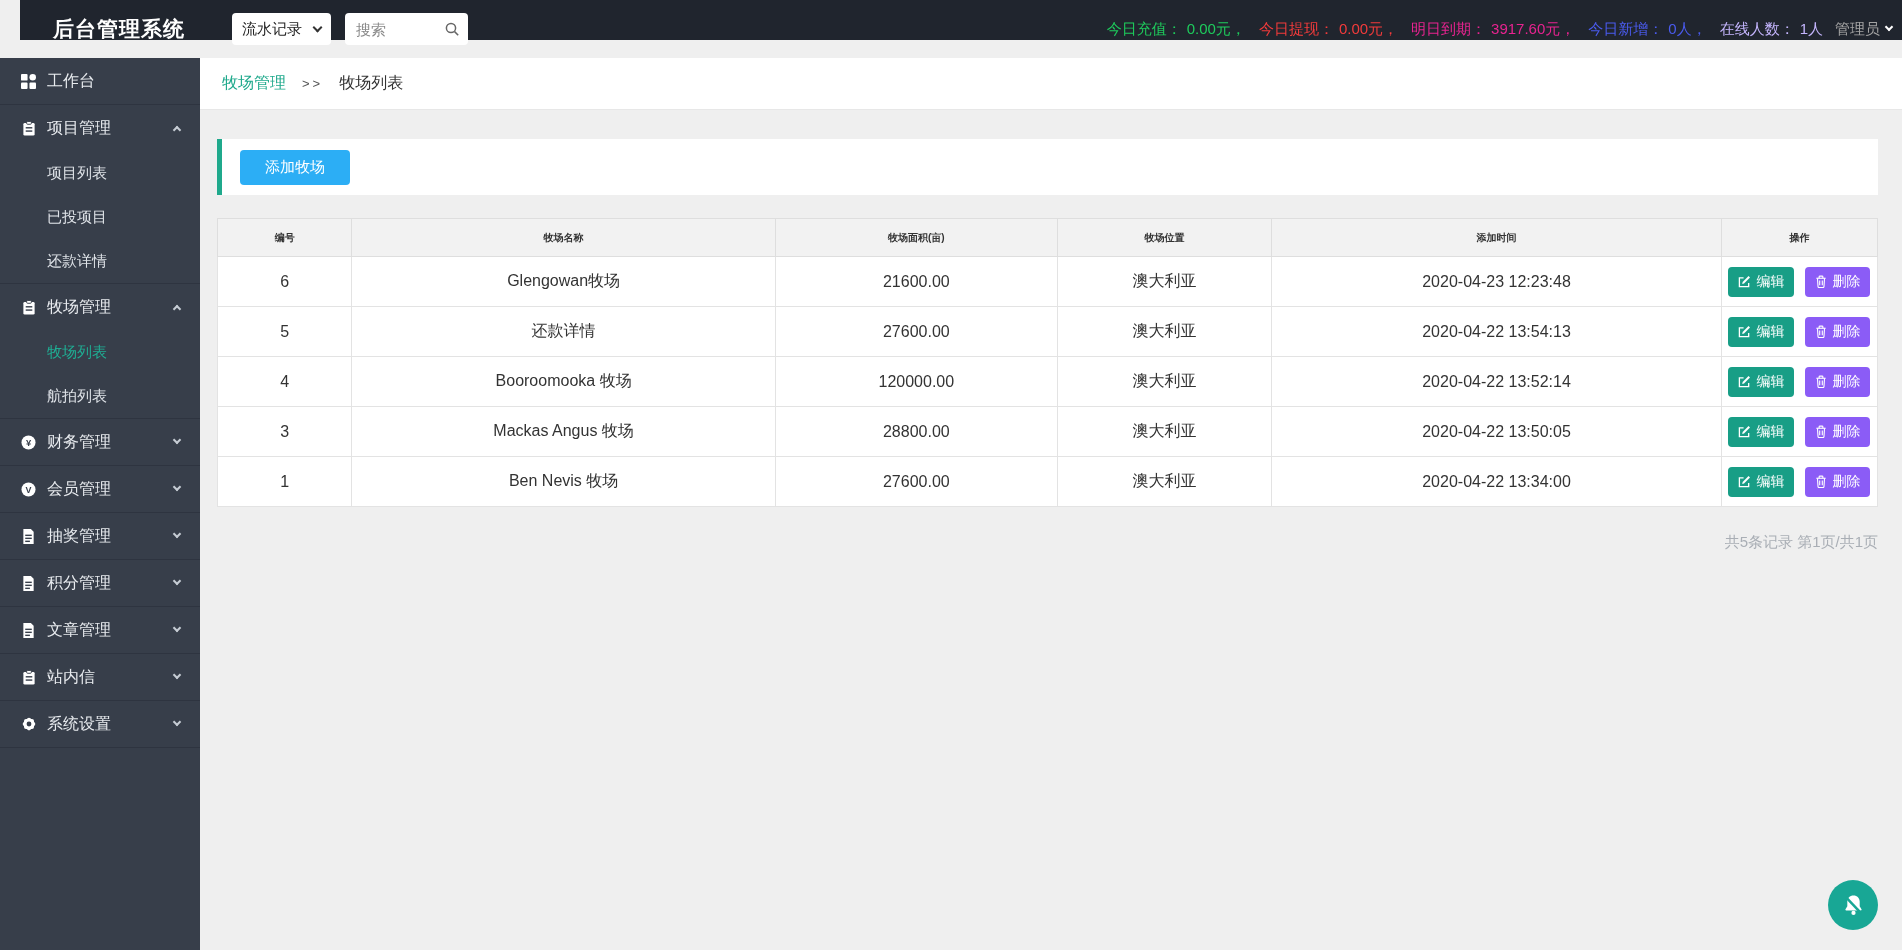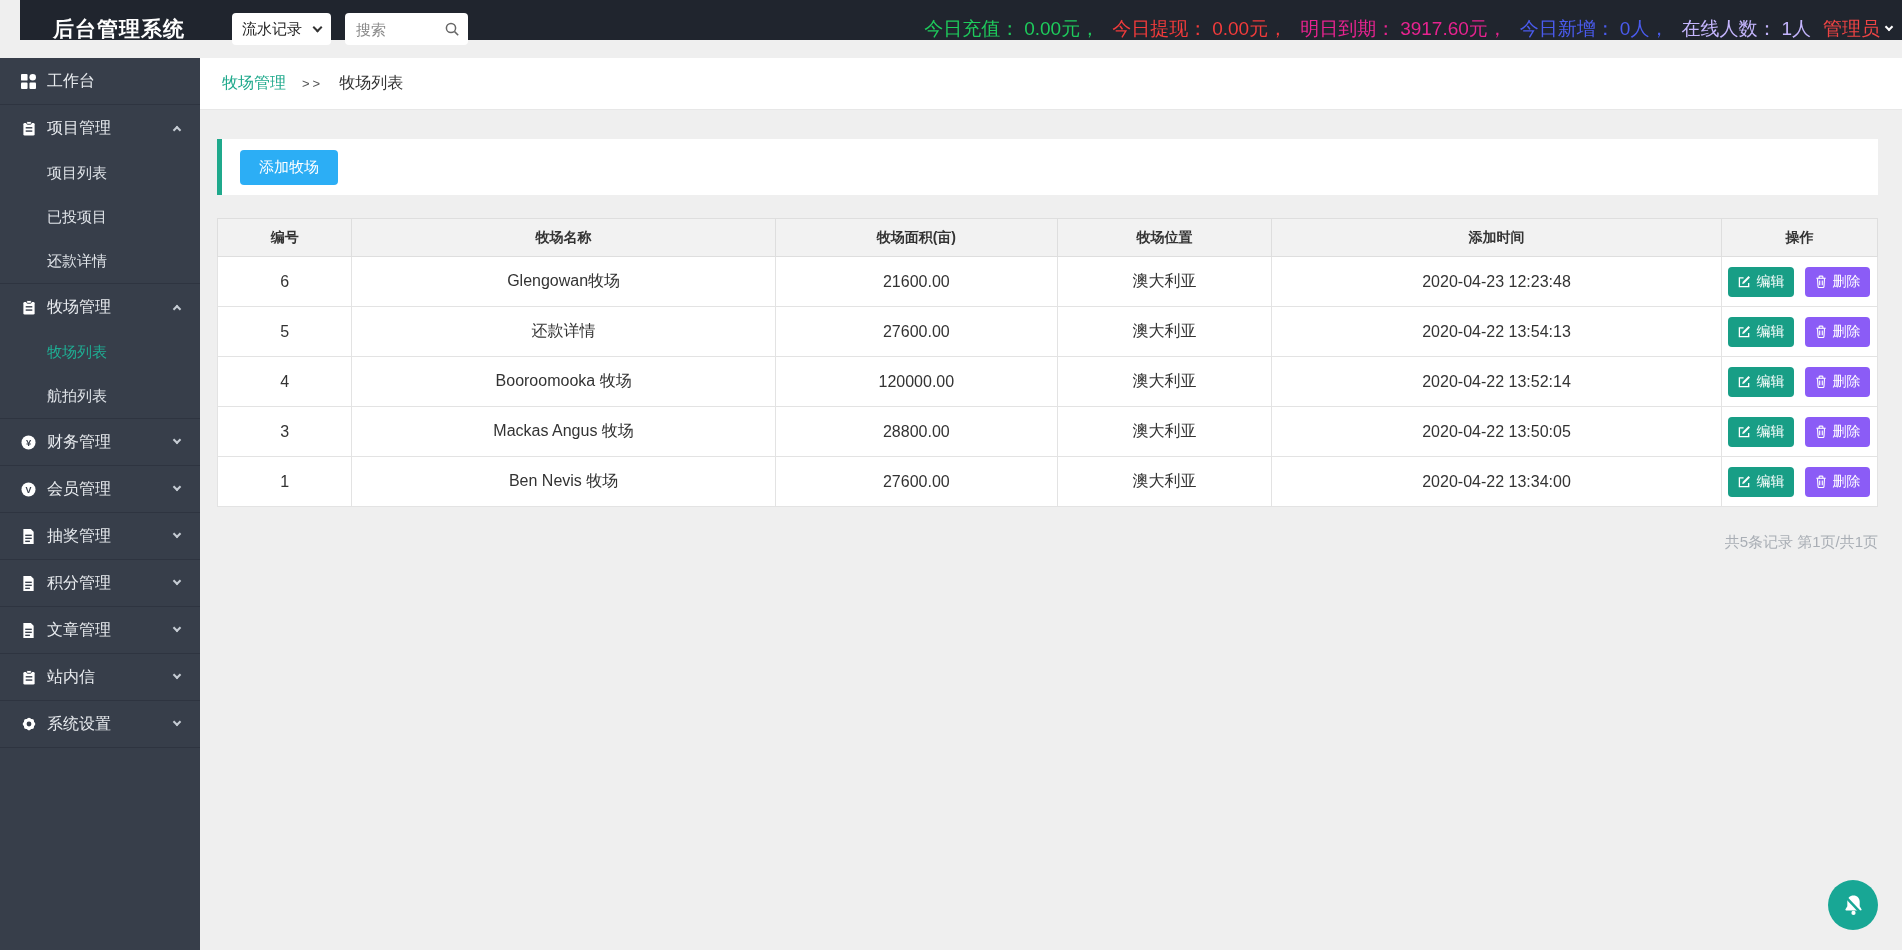--- a/index.html
+++ b/index.html
@@ -11,26 +11,26 @@
   .app-title { position:absolute; left:33px; top:0; line-height:58px; color:#ffffff; font-size:21px; font-weight:bold; letter-spacing:1px; }
   .module-select { position:absolute; left:212px; top:13px; width:99px; height:32px; background:#ffffff; border-radius:4px;
                    display:flex; align-items:center; justify-content:space-between; padding:8px 10px; cursor:pointer; }
   .module-select .sel-text { font-size:15px; color:#222; }
   .chev { display:inline-block; width:7px; height:7px; border-right:2px solid #333; border-bottom:2px solid #333; transform:rotate(45deg); margin-top:-4px; }
   .search-box { position:absolute; left:325px; top:13px; width:123px; height:32px; background:#ffffff; border-radius:4px; }
   .search-box input { width:100%; height:100%; border:none; outline:none; background:transparent; padding:0 30px 0 11px; font-size:15px; color:#333; font-family:inherit; }
   .search-box input::placeholder { color:#8a8a8a; }
   .search-box svg { position:absolute; right:8px; top:8px; }
 
-  .topbar-right { position:absolute; right:30px; top:0; height:58px; display:flex; align-items:center; font-size:19px; white-space:nowrap; }
+  .topbar-right { position:absolute; right:30px; top:0; height:58px; display:flex; align-items:center; font-size:15px; white-space:nowrap; }
   .stat { margin-left:13px; }
   .stat .v { margin-left:5px; }
   .stat.c1 { color:#1ecb5c; } .stat.c2 { color:#f23b3b; } .stat.c3 { color:#e82390; }
   .stat.c4 { color:#4a5bee; } .stat.c5 { color:#c4b5fd; }
-  .admin-menu { margin-left:12px; color:#ef4444; display:flex; align-items:center; cursor:pointer; }
+  .admin-menu { margin-left:12px; color:#a3a3a3; display:flex; align-items:center; cursor:pointer; }
   .admin-menu .chev { border-color:#ffffff; width:6px; height:6px; margin-left:6px; }
 
   
   .sidebar { position:absolute; left:0; top:58px; width:200px; height:892px; background:#373e4a; z-index:10; }
   .side-section { border-bottom:1px solid #2e3440; }
   .side-item { height:46px; display:flex; align-items:center; padding:0 18px 0 20px; color:#e8ebef; font-size:16px; cursor:pointer; position:relative; }
   .side-item .ico { width:17px; display:flex; justify-content:center; margin-right:10px; }
   .side-item .chev { border-color:#c6ccd4; width:6px; height:6px; position:absolute; right:20px; }
   .chev.up { transform:rotate(-135deg); margin-top:4px; }
   .sub-item { height:44px; line-height:44px; padding-left:47px; color:#dfe3e8; font-size:15px; cursor:pointer; }
@@ -39,25 +39,25 @@
   
   .content { position:absolute; left:200px; top:58px; width:1702px; height:892px; background:#efefef; }
   .breadcrumb-bar { height:52px; background:#ffffff; border-bottom:1px solid #e7e7e7; display:flex; align-items:center; padding-left:22px; }
   .bc-link { color:#1fa98c; font-size:16px; cursor:pointer; }
   .bc-sep { color:#555; font-size:13px; margin:0 16px; letter-spacing:3px; }
   .bc-current { color:#333; font-size:16px; }
 
   .toolbar-panel { margin:29px 24px 0 17px; height:56px; background:#ffffff; position:relative; display:flex; align-items:center; }
   .accent-bar { position:absolute; left:0; top:0; width:5px; height:56px; background:#1fa98c; }
   .add-btn { margin-left:23px; background:#2caef5; color:#ffffff; border:none; border-radius:4px; font-size:15px;
-             padding:8px 19px; cursor:pointer; font-family:inherit; }
+             padding:8px 25px; cursor:pointer; font-family:inherit; }
 
   .table-wrap { margin:23px 24px 0 17px; }
   table { width:100%; border-collapse:collapse; table-layout:fixed; background:#ffffff; }
-  th { height:38px; background:#f2f2f2; font-size:14px; font-weight:bold; color:#333; border:1px solid #dedede; }
+  th { height:38px; background:#f2f2f2; font-size:10px; font-weight:bold; color:#333; border:1px solid #dedede; }
   td { height:50px; text-align:center; font-size:16px; color:#333; border:1px solid #e3e3e3; }
   .op-cell { display:flex; align-items:center; justify-content:center; gap:11px; height:100%; }
   .row-btn { display:inline-flex; align-items:center; gap:5px; border:none; border-radius:4px; color:#fff;
              font-size:14px; padding:6px 10px; cursor:pointer; font-family:inherit; }
   .btn-edit { background:#189e86; }
   .btn-del  { background:#8b5cf6; }
 
   .record-summary { margin:26px 24px 0 0; text-align:right; color:#a9aeb5; font-size:15px; }
 
   .fab { position:absolute; left:1828px; top:880px; width:50px; height:50px; border-radius:50%;

